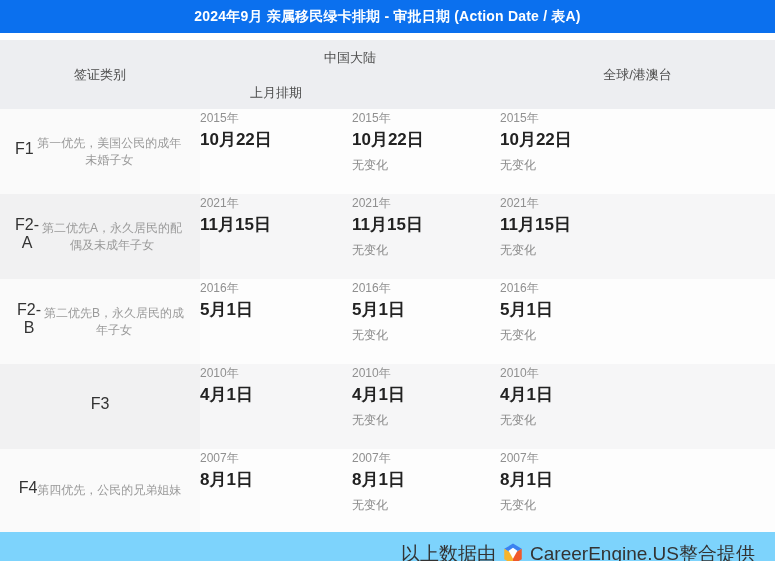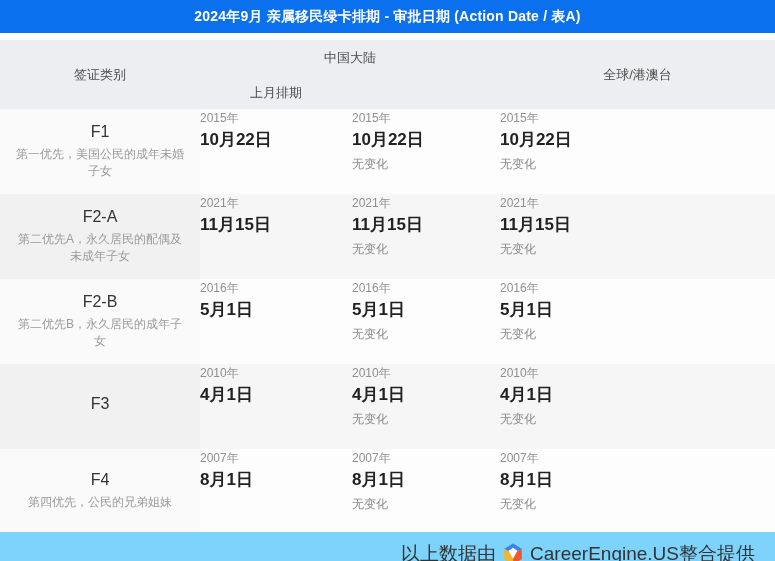--- a/index.html
+++ b/index.html
@@ -43,33 +43,33 @@
   .cn-sub > div { text-align:center; }
 
   
   .row { height:85px; display:flex; background:#fdfdfd; flex:0 0 auto; }
   .row.last { height:83px; }
   .row.odd { background:#f6f6f7; }
   .row .cat { background:rgba(0,0,0,0.012); }
   .row.odd .cat { background:#f1f1f2; }
 
   .cat {
-    display:flex; flex-direction:column; justify-content:center; align-items:center;
+    display:flex; flex-direction:row; justify-content:center; align-items:center;
     text-align:center; padding:0 15px;
   }
   .code { font-size:16px; color:#333; margin-bottom:5px; }
   .desc { font-size:12px; color:#9a9a9a; line-height:17px; }
 
   .datecell {
     display:flex; flex-direction:column; align-items:flex-start;
     padding-top:0; text-align:center;
   }
   .year   { font-size:12px; color:#8f8f8f; line-height:18px; }
   .date   { font-size:17px; color:#222; font-weight:600; line-height:25px; }
-  .change { font-size:12px; color:#8a8a8a; line-height:20px; margin-top:3px;font-family:Liberation Mono, monospace; }
+  .change { font-size:12px; color:#8a8a8a; line-height:20px; margin-top:3px; }
 
   
   .footer {
     height:43px; background:#7dd3fc; flex:0 0 auto;
     display:flex; align-items:center; justify-content:flex-end;
     padding-right:20px; font-size:19px; color:#333;
   }
   .footer .txt { white-space:pre; }
   .logo { width:20px; height:22px; margin:0 7px; display:block; }
 </style>

